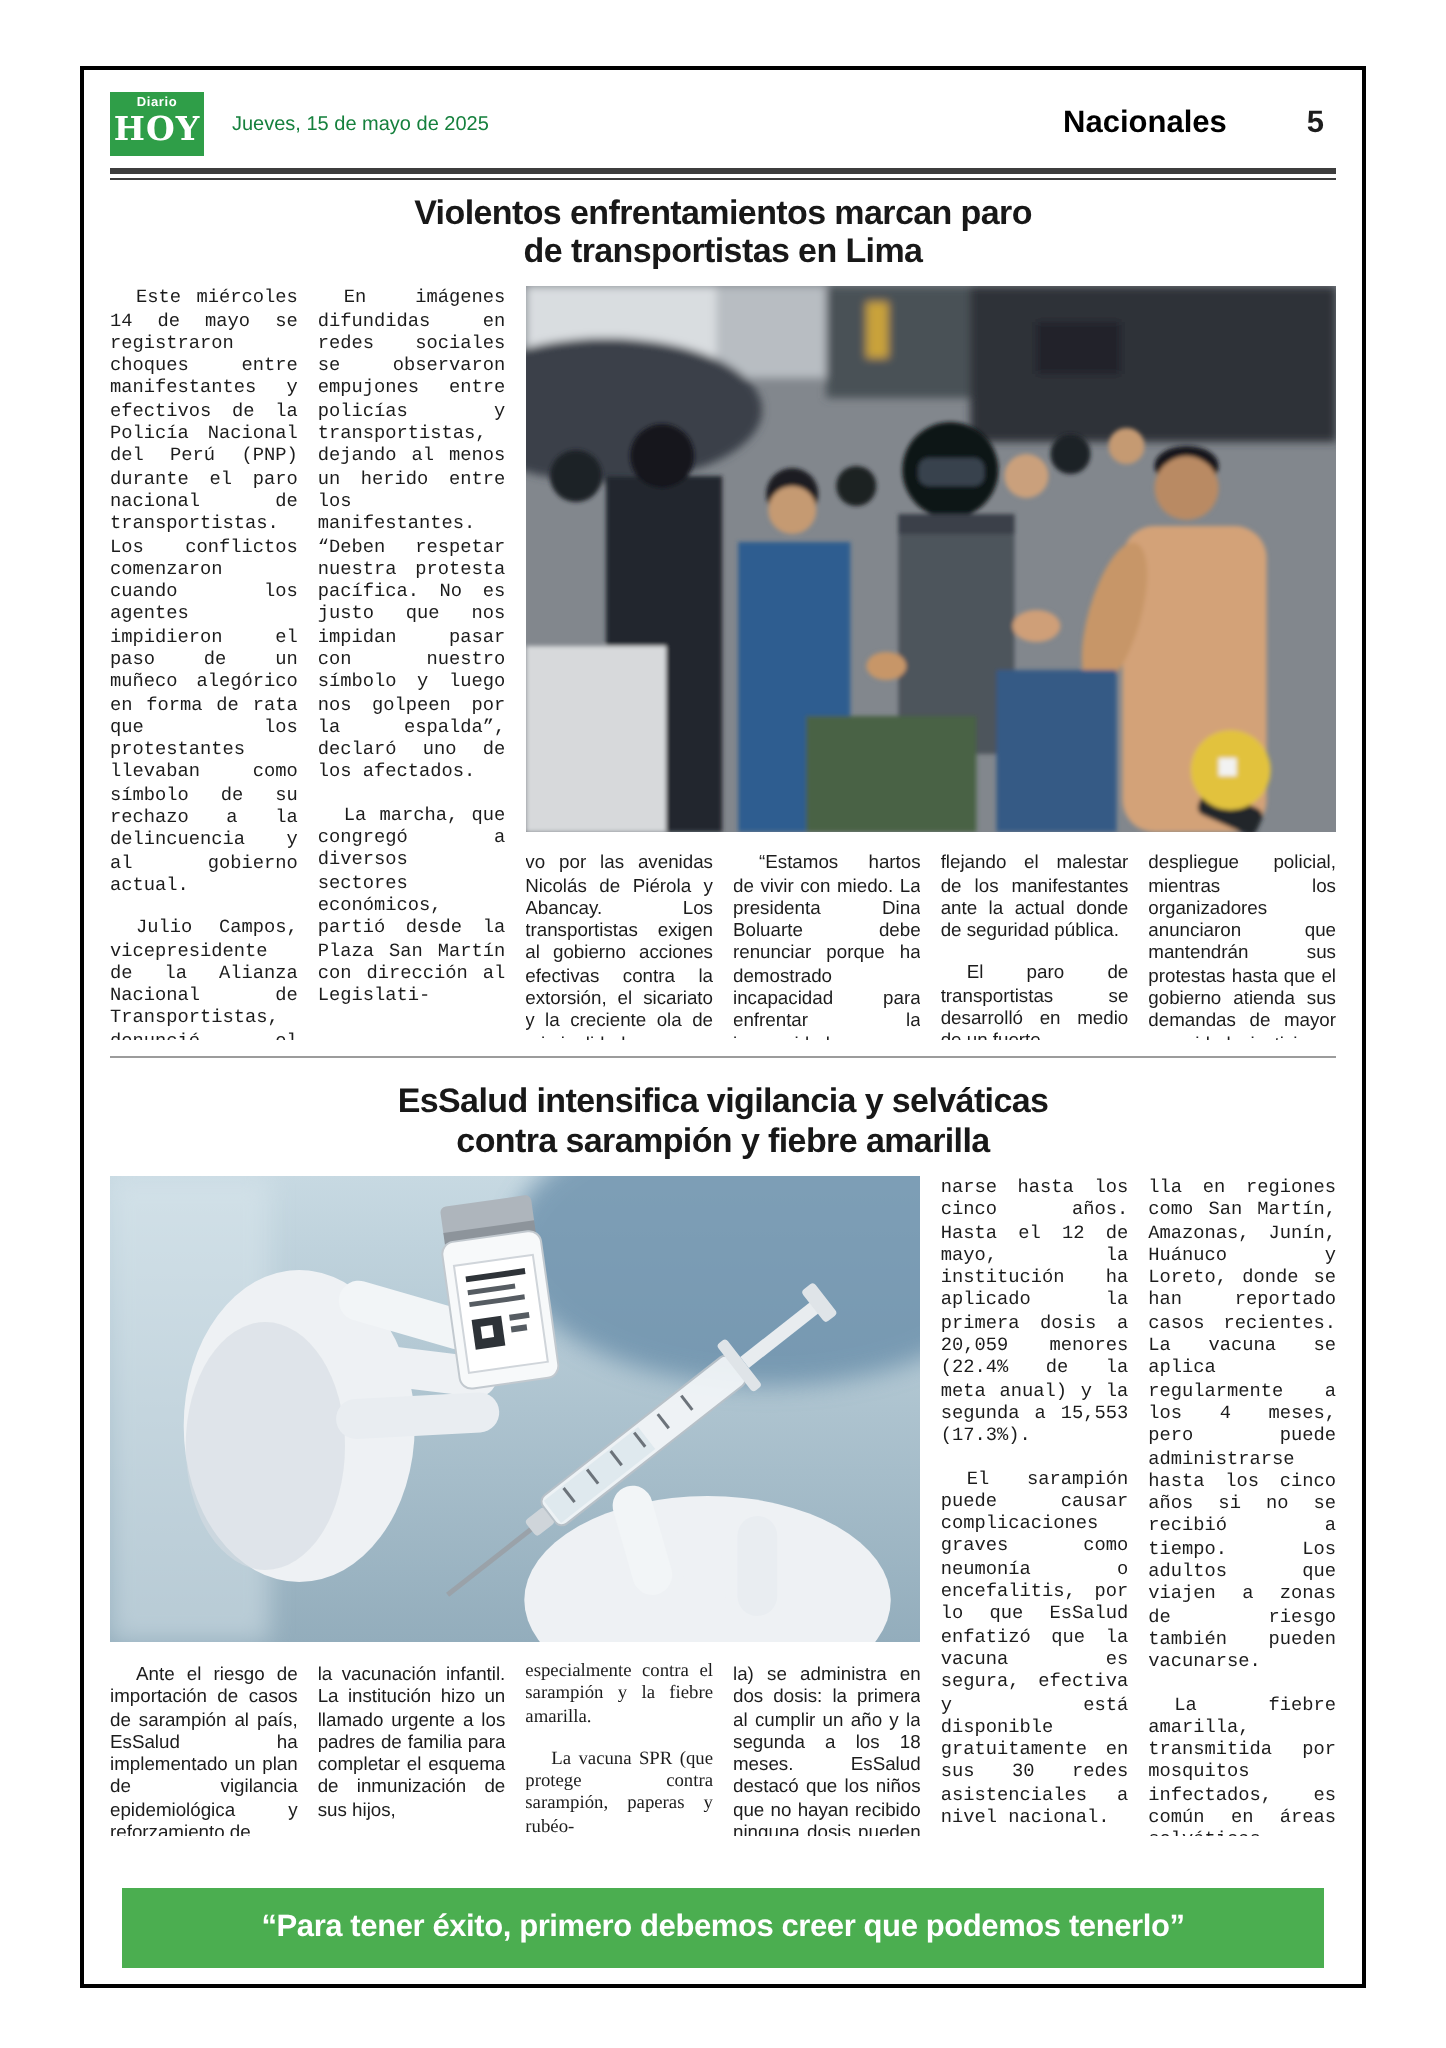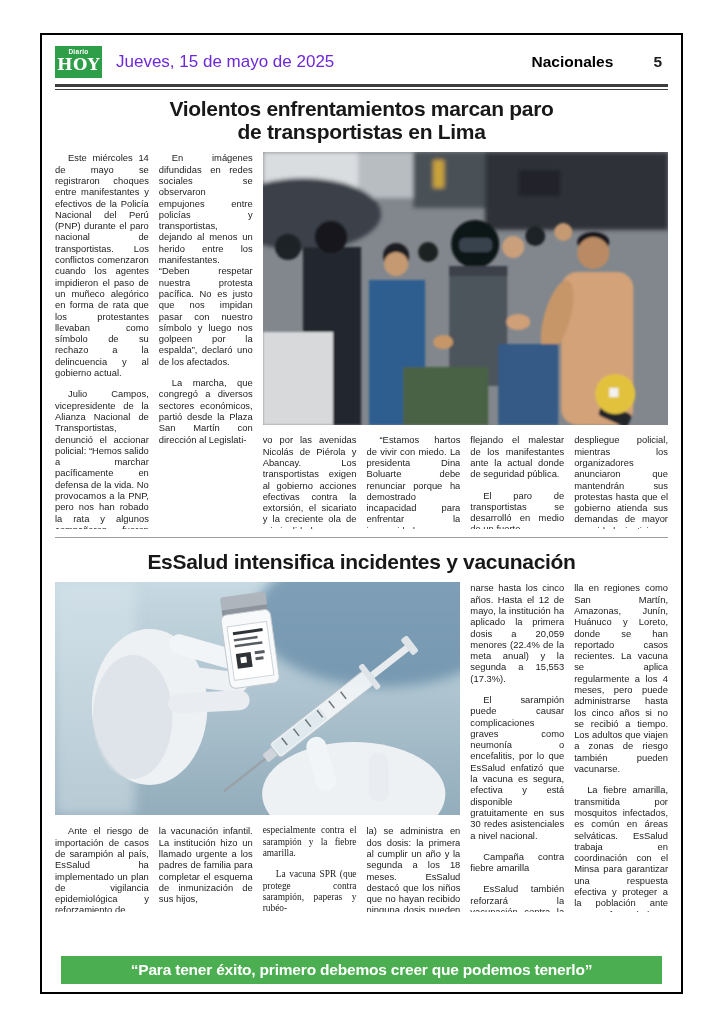--- a/index.html
+++ b/index.html
@@ -12,44 +12,44 @@
     position:absolute;left:40px;top:33px;width:643px;height:961px;
     border:2px solid #000;box-sizing:border-box;
     display:flex;flex-direction:column;padding:0 13px;overflow:hidden;
   }
   
   .masthead{display:flex;align-items:center;margin-top:10px;height:34px;flex:0 0 auto;}
   .logo{background:#2f9e48;color:#fff;width:47px;height:32px;text-align:center;
         box-sizing:border-box;padding-top:3px;line-height:1;flex:0 0 auto;}
   .logo .top{display:block;font-size:6.5px;font-weight:bold;letter-spacing:.3px;margin-bottom:1px;}
   .logo .main{font-family:"DejaVu Serif", serif;font-weight:bold;font-size:16.5px;letter-spacing:.5px;}
-  .date{margin-left:14px;font-size:17px;color:#6d28d9;}
+  .date{margin-left:14px;font-size:10px;color:#15803d;}
   .section{margin-left:auto;font-weight:bold;font-size:15.5px;color:#000000;}
   .pagenum{font-weight:bold;font-size:15.5px;margin-left:40px;margin-right:6px;color:#1d1d1d;}
   .double-rule{margin-top:5px;flex:0 0 auto;}
   .double-rule .thick{height:2.5px;background:#3d3d3d;}
   .double-rule .thin{height:1px;background:#3d3d3d;margin-top:2px;}
   
-  .headline{flex:0 0 auto;text-align:center;font-weight:bold;font-size:21px;line-height:1.14;
+  .headline{flex:0 0 auto;text-align:center;font-weight:bold;font-size:17px;line-height:1.14;
             letter-spacing:-.3px;color:#181818;margin-top:7px;}
   
   .grid{display:grid;grid-template-columns:repeat(6,1fr);column-gap:10px;flex:0 0 auto;}
   .grid1{grid-template-rows:277px 100px;margin-top:8px;}
   .grid2{grid-template-rows:238px 92px;margin-top:8px;}
   .cell{overflow:hidden;font-size:9.4px;line-height:11.3px;text-align:justify;color:#1c1c1c;}
   .cell p{margin:0 0 10px 0;text-indent:13px;}
   .cell p.cont{text-indent:0;}
-  .span2{grid-row:1/3;}
+  .span2{grid-row:1/3;font-family:Liberation Mono, monospace;}
   .row2{grid-row:2;padding-top:5px;}
   .photo1{grid-column:3/7;grid-row:1;padding:0 0 4px 0;}
   .photo2{grid-column:1/5;grid-row:1;padding:0 0 5px 0;}
   .photo1 svg,.photo2 svg{width:100%;height:100%;display:block;background:#888;}
   .divider{height:1px;background:#9c9c9c;margin:8px 0 5px;flex:0 0 auto;}
   
-  .banner{flex:0 0 auto;margin:auto 6px 8px 6px;height:28px;background:#4bae50;color:#fff;
+  .banner{flex:0 0 auto;margin:auto 6px 8px 6px;height:40px;background:#4bae50;color:#fff;
           display:flex;align-items:center;justify-content:center;
           font-weight:bold;font-size:15.5px;letter-spacing:-.2px;}
 </style>
 </head>
 <body>
 
 <div class="sheet">
 
   <div class="masthead">
     <div class="logo">
@@ -142,21 +142,22 @@
       <p>El paro de transportistas se desarrolló en medio de un fuerte</p>
     </div>
     <div class="cell row2">
       <p class="cont">despliegue policial, mientras los organizadores anunciaron que mantendrán sus protestas hasta que el gobierno atienda sus demandas de mayor seguridad y justicia.</p>
     </div>
   </div>
 
   <div class="divider"></div>
 
   <div class="headline">
-    <div>EsSalud intensifica incidentes y vacunación</div>
+    <div>EsSalud intensifica vigilancia y selváticas</div>
+    <div>contra sarampión y fiebre amarilla</div>
   </div>
 
   <div class="grid grid2">
     <div class="photo2">
       <svg viewBox="0 0 407 233" preserveAspectRatio="none" role="img" aria-label="Personal de salud prepara una vacuna con frasco y jeringa">
         <defs>
           <linearGradient id="g1" x1="0" y1="0" x2="0" y2="1">
             <stop offset="0" stop-color="#c7d9e2"></stop>
               <stop offset="1" stop-color="#93adbc"></stop>
           </linearGradient>

